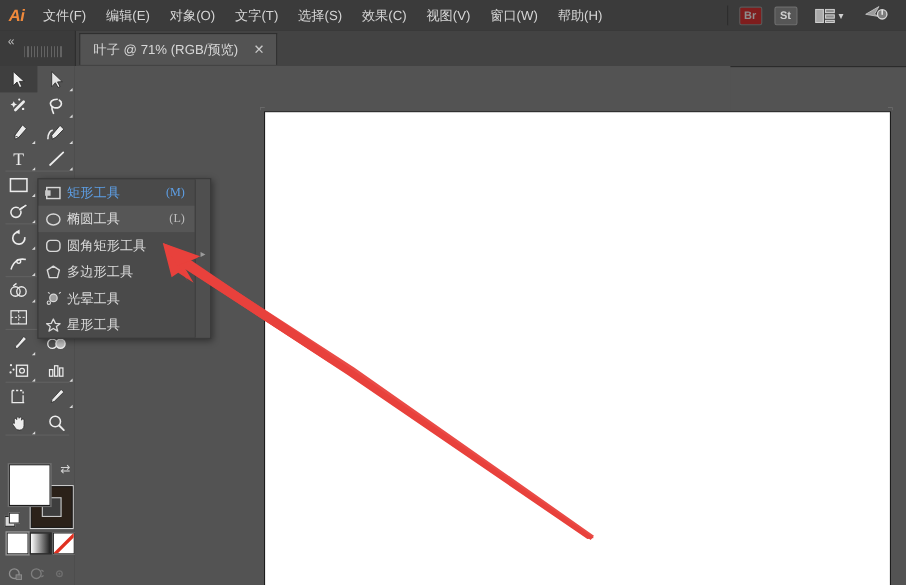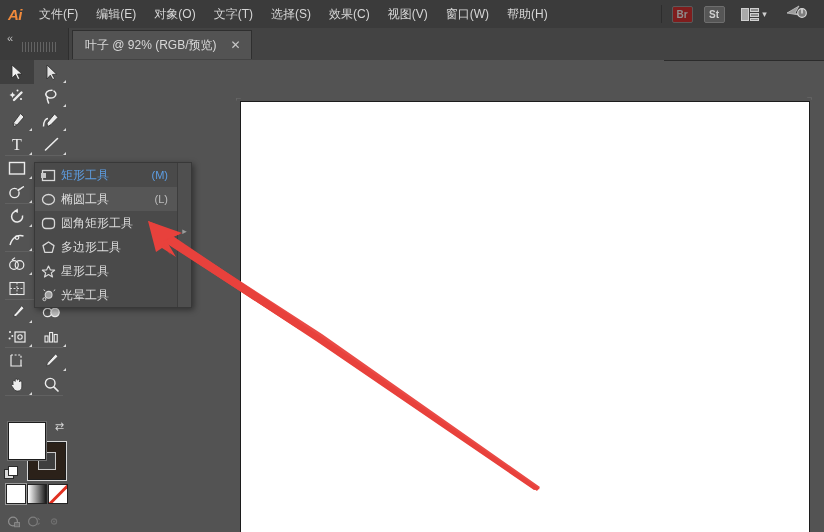--- a/index.html
+++ b/index.html
@@ -138,21 +138,21 @@
     background:#ffffff;border:1px solid #1c1c1c;
   }
   .ab-mark{position:absolute;color:#6f6f6f;font-size:9px;line-height:1;}
 
   
   .flyout{
     position:absolute;left:34px;top:162px;width:156px;height:144px;
     background:#4a4a4a;border:1px solid #383838;
     box-shadow:2px 2px 6px rgba(0,0,0,.42);
   }
-  .fly-rows{position:absolute;left:0;top:0;right:13px;top:0;bottom:0;}
+  .fly-rows{position:absolute;left:0;top:0;right:13px;top:0;bottom:0;font-family:Liberation Serif, serif;}
   .fly-row{
     position:relative;height:24px;display:flex;align-items:center;cursor:default;
   }
   .fly-row.hover{background:#565656;}
   .fly-bullet{
     position:absolute;left:6px;top:10px;width:5px;height:5px;background:#c7c7c7;
   }
   .fly-ico{width:26px;display:flex;align-items:center;justify-content:center;}
   .fly-label{
     font-size:12px;color:#dcdcdc;white-space:nowrap;flex:1;
@@ -214,21 +214,21 @@
             <circle cx="16" cy="9" r="4.3" fill="#7e7e7e" stroke="#d8d8d8" stroke-width="1.2"></circle>
             <path d="M16 5.6 L16 9" stroke="#e6e6e6" stroke-width="1.4" stroke-linecap="round"></path>
           </svg>
         </span>
       </div>
     </div>
   </div>
 
   <div class="tabbar">
     <div class="doc-tab">
-      <span>叶子 @ 92% (RGB/预览)</span>
+      <span>叶子 @ 71% (RGB/预览)</span>
       <span class="tab-close">✕</span>
     </div>
   </div>
 
   <div class="tool-header">
     <div class="collapse-ico">«</div>
     <div class="grip"></div>
   </div>
 
   <div class="toolbar">
@@ -534,36 +534,36 @@
               <path d="M7.5 1 L13 4.6 L11.2 11.4 L3.8 11.4 L2 4.6 Z" fill="none" stroke="#d8d8d8" stroke-width="1.3" stroke-linejoin="round"></path>
             </svg>
         </span>
         <span class="fly-label">多边形工具</span>
         <span class="fly-key"></span>
       </div>
 
       <div class="fly-row">
         <span class="fly-ico">
           <svg width="15" height="13" viewBox="0 0 15 13">
-              <path d="M7.5 1 L9.4 5 L13.6 5.2 L10.3 7.9 L11.5 12 L7.5 9.6 L3.5 12 L4.7 7.9 L1.4 5.2 L5.6 5 Z" fill="none" stroke="#d8d8d8" stroke-width="1.2" stroke-linejoin="round"></path>
-            </svg>
-        </span>
-        <span class="fly-label">星形工具</span>
+            <circle cx="7.6" cy="5.8" r="3.4" fill="#9d9d9d" stroke="#d8d8d8" stroke-width="1.1"></circle>
+            <circle cx="3.4" cy="10.2" r="1.5" fill="none" stroke="#d8d8d8" stroke-width="1"></circle>
+            <path d="M12.6 2 L14.2 0.6 M4.2 1.8 L2.6 0.8" stroke="#d8d8d8" stroke-width="1"></path>
+          </svg>
+        </span>
+        <span class="fly-label">光晕工具</span>
         <span class="fly-key"></span>
       </div>
 
       <div class="fly-row">
         <span class="fly-ico">
           <svg width="15" height="13" viewBox="0 0 15 13">
-            <circle cx="7.6" cy="5.8" r="3.4" fill="#9d9d9d" stroke="#d8d8d8" stroke-width="1.1"></circle>
-            <circle cx="3.4" cy="10.2" r="1.5" fill="none" stroke="#d8d8d8" stroke-width="1"></circle>
-            <path d="M12.6 2 L14.2 0.6 M4.2 1.8 L2.6 0.8" stroke="#d8d8d8" stroke-width="1"></path>
-          </svg>
-        </span>
-        <span class="fly-label">光晕工具</span>
+              <path d="M7.5 1 L9.4 5 L13.6 5.2 L10.3 7.9 L11.5 12 L7.5 9.6 L3.5 12 L4.7 7.9 L1.4 5.2 L5.6 5 Z" fill="none" stroke="#d8d8d8" stroke-width="1.2" stroke-linejoin="round"></path>
+            </svg>
+        </span>
+        <span class="fly-label">星形工具</span>
         <span class="fly-key"></span>
       </div>
     </div>
 
     <div class="tearoff">
       <span class="tg">▸</span>
     </div>
   </div>
 
   <svg class="annot" viewBox="0 0 824 532">

